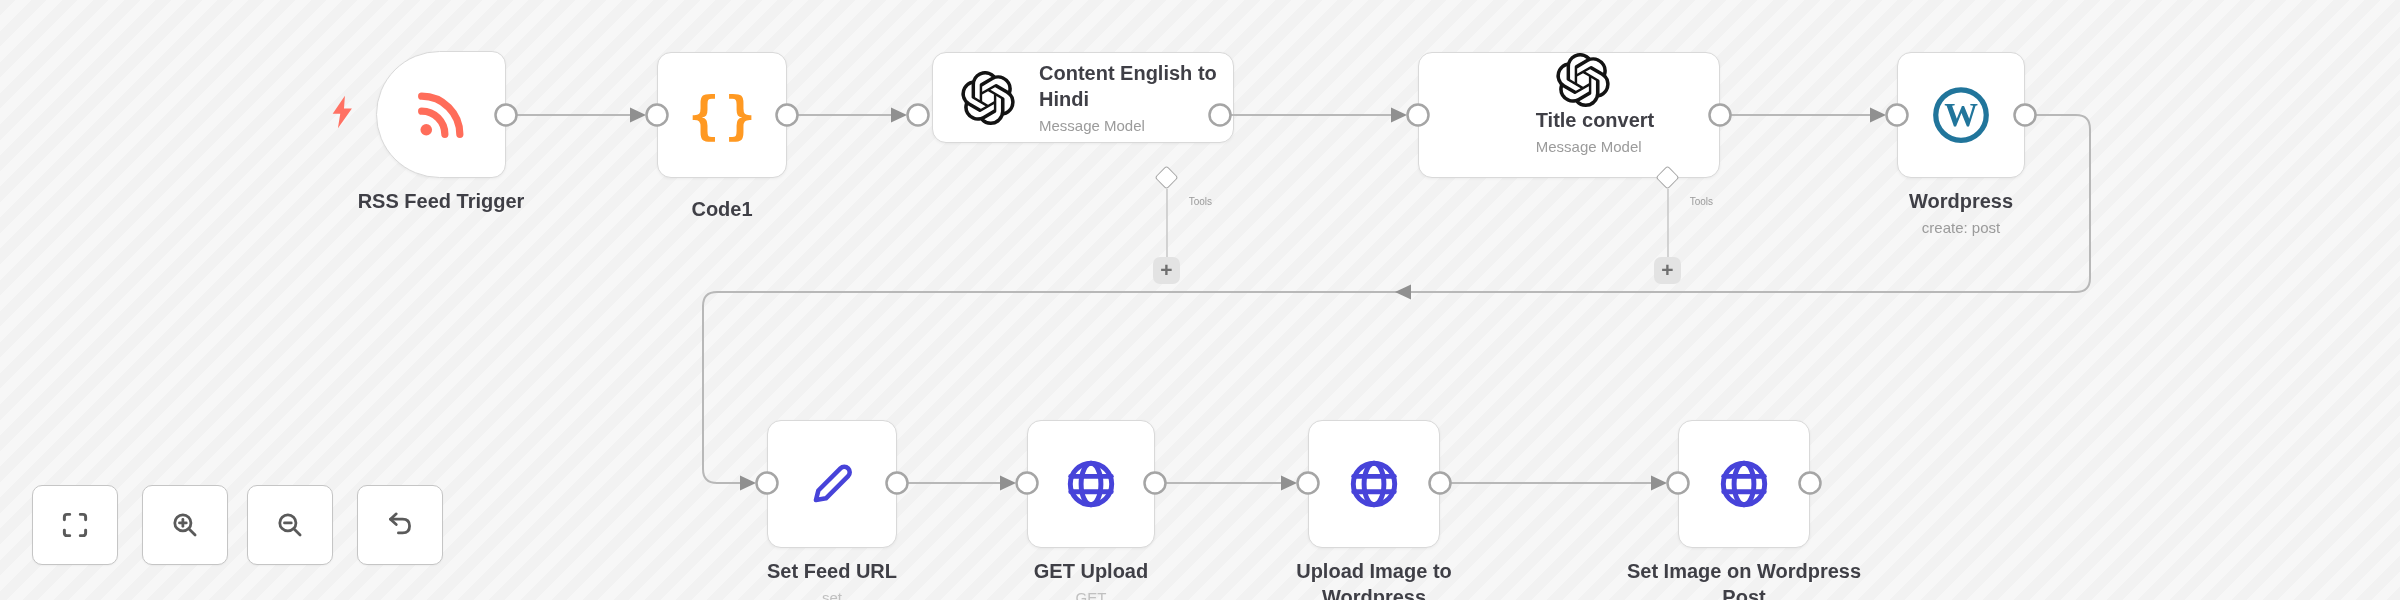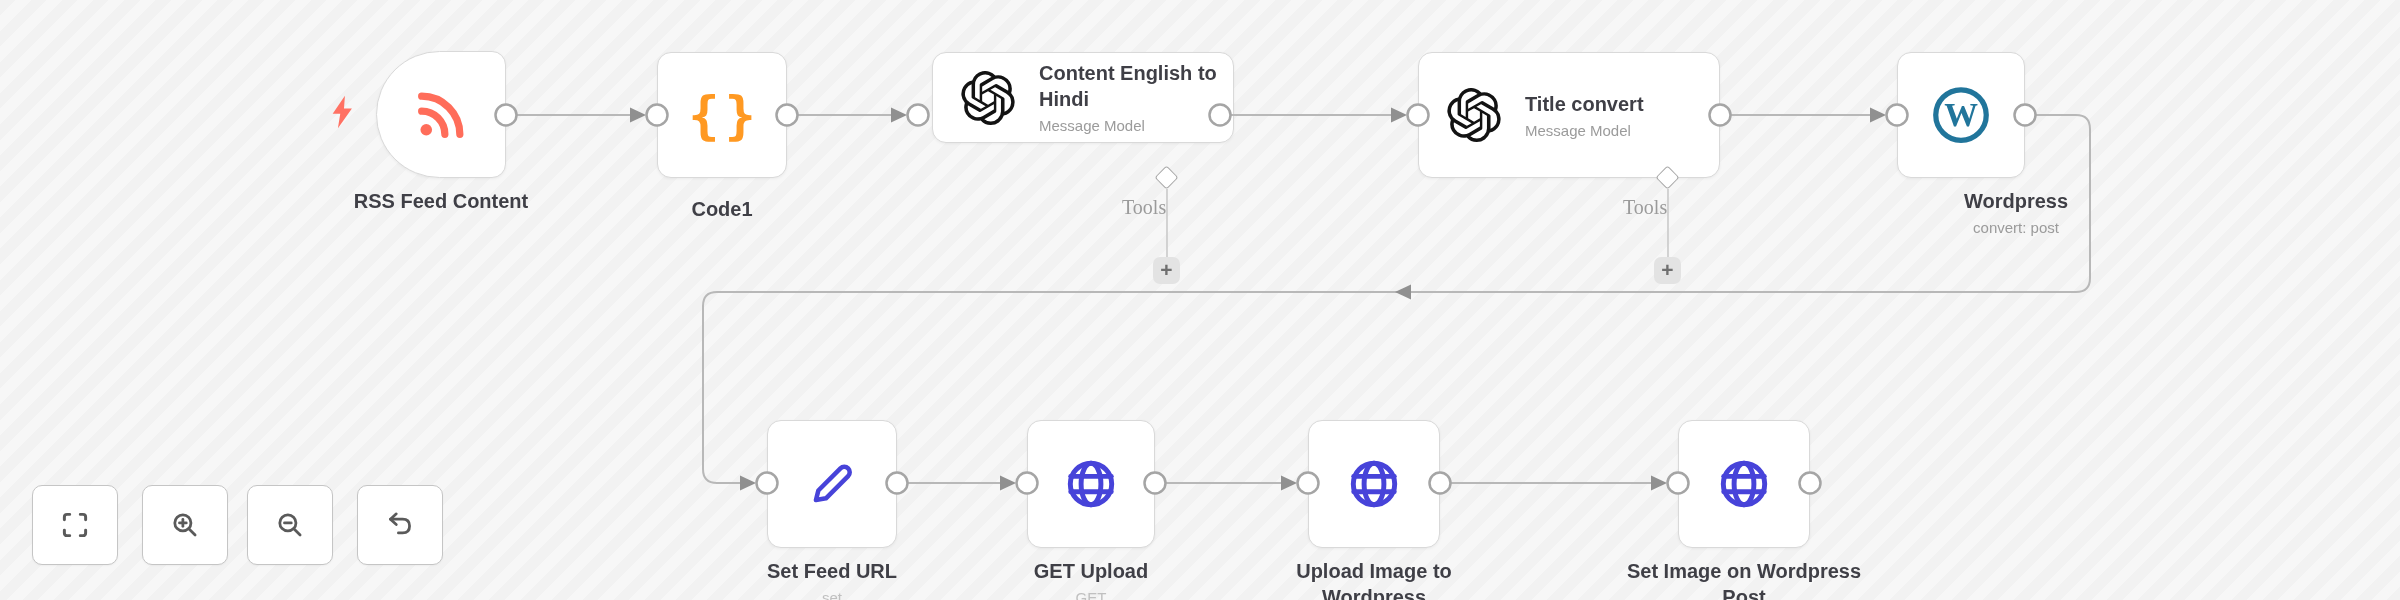--- a/index.html
+++ b/index.html
@@ -56,24 +56,23 @@
     position: absolute;
     width: 17px; height: 17px;
     background: #fff;
     border: 1.8px solid #a8a8a8;
     border-radius: 3px;
     transform: rotate(45deg);
   }
   .tools-label {
     position: absolute;
     width: 90px;
-    text-align: left;
-    font-size: 20px;
+    text-align: right;
+    font-size: 10px;
     color: #9b9b9b;
-    font-family: Liberation Serif, serif;
   }
   .plus-btn {
     position: absolute;
     width: 27px; height: 27px;
     background: #e3e3e3;
     border-radius: 7px;
     color: #6f6f6f;
     font-size: 21px;
     font-weight: 700;
     line-height: 25px;
@@ -118,21 +117,21 @@
 
   <div class="node trigger z1" style="left:376px;top:51px;width:130px;height:127px;">
     <span class="icon">
       <svg width="58" height="58" viewBox="0 0 24 24" fill="none">
         <circle cx="5.9" cy="18.1" r="2.4" fill="#ff6d5a"></circle>
         <path d="M4 10.4 A9.6 9.6 0 0 1 13.6 20" stroke="#ff6d5a" stroke-width="3" stroke-linecap="round"></path>
         <path d="M4 4.2 A15.8 15.8 0 0 1 19.8 20" stroke="#ff6d5a" stroke-width="3" stroke-linecap="round"></path>
       </svg>
     </span>
   </div>
-  <div class="node-label" style="left:331px;top:188px;width:220px;">RSS Feed Content</div>
+  <div class="node-label" style="left:331px;top:188px;width:220px;">RSS Feed Trigger</div>
 
   <div class="node z1" style="left:657px;top:52px;width:130px;height:126px;">
     <span class="icon" style="font-family:'DejaVu Sans Mono',monospace;font-size:52px;font-weight:700;color:#ff9922;letter-spacing:5px;padding-left:5px;">{}</span>
   </div>
   <div class="node-label" style="left:612px;top:196px;width:220px;">Code1</div>
 
   <div class="node wide z1" style="left:932px;top:52px;width:302px;height:91px;">
     <span class="icon">
       <svg width="54" height="54" viewBox="0 0 24 24" fill="#131313">
         <path d="M22.2819 9.8211a5.9847 5.9847 0 0 0-.5157-4.9108 6.0462 6.0462 0 0 0-6.5098-2.9A6.0651 6.0651 0 0 0 4.9807 4.1818a5.9847 5.9847 0 0 0-3.9977 2.9 6.0462 6.0462 0 0 0 .7427 7.0966 5.98 5.98 0 0 0 .511 4.9107 6.051 6.051 0 0 0 6.5146 2.9001A5.9847 5.9847 0 0 0 13.2599 24a6.0557 6.0557 0 0 0 5.7718-4.2058 5.9894 5.9894 0 0 0 3.9977-2.9001 6.0557 6.0557 0 0 0-.7475-7.073zM13.2599 22.4311a4.4755 4.4755 0 0 1-2.8764-1.0408l.1419-.0804 4.7783-2.7582a.7948.7948 0 0 0 .3927-.6813v-6.7369l2.02 1.1686a.071.071 0 0 1 .038.0615v5.5826a4.504 4.504 0 0 1-4.4945 4.4849zm-9.6607-4.1254a4.4708 4.4708 0 0 1-.5346-3.0137l.142.0852 4.783 2.7582a.7712.7712 0 0 0 .7806 0l5.8428-3.3685v2.3324a.0804.0804 0 0 1-.0332.0615L9.74 19.9502a4.4992 4.4992 0 0 1-6.1408-1.6464zM2.3408 7.8956a4.485 4.485 0 0 1 2.3655-1.9728V11.6a.7664.7664 0 0 0 .3879.6765l5.8144 3.3543-2.0201 1.1685a.0757.0757 0 0 1-.071 0l-4.8303-2.7865A4.504 4.504 0 0 1 2.3408 7.8956zm16.5963 3.8558L13.1038 8.364 15.1192 7.2a.0757.0757 0 0 1 .071 0l4.8303 2.7913a4.4944 4.4944 0 0 1-.6765 8.1042v-5.6772a.79.79 0 0 0-.407-.667zm2.0107-3.0231l-.142-.0852-4.7735-2.7818a.7759.7759 0 0 0-.7854 0L9.409 9.2297V6.8974a.0662.0662 0 0 1 .0284-.0615l4.8303-2.7866a4.4992 4.4992 0 0 1 6.6802 4.66zM8.3065 12.863l-2.02-1.1638a.0804.0804 0 0 1-.038-.0567V6.0742a4.4992 4.4992 0 0 1 7.3757-3.4537l-.142.0805L8.704 5.459a.7948.7948 0 0 0-.3927.6813zm1.0976-2.3654l2.602-1.4998 2.6069 1.4998v2.9994l-2.5974 1.4997-2.6067-1.4997Z"></path>
@@ -140,21 +139,21 @@
     </span>
     <span class="node-text">
       <span class="node-title">Content English to Hindi</span>
       <span class="node-subtitle-in">Message Model</span>
     </span>
   </div>
   <div class="diamond z2" style="left:1158px;top:169px;"></div>
   <div class="tools-label" style="left:1122px;top:196px;">Tools</div>
   <div class="plus-btn z2" style="left:1153px;top:257px;">+</div>
 
-  <div class="node wide z1" style="left:1418px;top:52px;width:302px;height:126px;">
+  <div class="node wide z1" style="left:1418px;top:52px;width:302px;height:126px;flex-direction:column;">
     <span class="icon">
       <svg width="54" height="54" viewBox="0 0 24 24" fill="#131313">
         <path d="M22.2819 9.8211a5.9847 5.9847 0 0 0-.5157-4.9108 6.0462 6.0462 0 0 0-6.5098-2.9A6.0651 6.0651 0 0 0 4.9807 4.1818a5.9847 5.9847 0 0 0-3.9977 2.9 6.0462 6.0462 0 0 0 .7427 7.0966 5.98 5.98 0 0 0 .511 4.9107 6.051 6.051 0 0 0 6.5146 2.9001A5.9847 5.9847 0 0 0 13.2599 24a6.0557 6.0557 0 0 0 5.7718-4.2058 5.9894 5.9894 0 0 0 3.9977-2.9001 6.0557 6.0557 0 0 0-.7475-7.073zM13.2599 22.4311a4.4755 4.4755 0 0 1-2.8764-1.0408l.1419-.0804 4.7783-2.7582a.7948.7948 0 0 0 .3927-.6813v-6.7369l2.02 1.1686a.071.071 0 0 1 .038.0615v5.5826a4.504 4.504 0 0 1-4.4945 4.4849zm-9.6607-4.1254a4.4708 4.4708 0 0 1-.5346-3.0137l.142.0852 4.783 2.7582a.7712.7712 0 0 0 .7806 0l5.8428-3.3685v2.3324a.0804.0804 0 0 1-.0332.0615L9.74 19.9502a4.4992 4.4992 0 0 1-6.1408-1.6464zM2.3408 7.8956a4.485 4.485 0 0 1 2.3655-1.9728V11.6a.7664.7664 0 0 0 .3879.6765l5.8144 3.3543-2.0201 1.1685a.0757.0757 0 0 1-.071 0l-4.8303-2.7865A4.504 4.504 0 0 1 2.3408 7.8956zm16.5963 3.8558L13.1038 8.364 15.1192 7.2a.0757.0757 0 0 1 .071 0l4.8303 2.7913a4.4944 4.4944 0 0 1-.6765 8.1042v-5.6772a.79.79 0 0 0-.407-.667zm2.0107-3.0231l-.142-.0852-4.7735-2.7818a.7759.7759 0 0 0-.7854 0L9.409 9.2297V6.8974a.0662.0662 0 0 1 .0284-.0615l4.8303-2.7866a4.4992 4.4992 0 0 1 6.6802 4.66zM8.3065 12.863l-2.02-1.1638a.0804.0804 0 0 1-.038-.0567V6.0742a4.4992 4.4992 0 0 1 7.3757-3.4537l-.142.0805L8.704 5.459a.7948.7948 0 0 0-.3927.6813zm1.0976-2.3654l2.602-1.4998 2.6069 1.4998v2.9994l-2.5974 1.4997-2.6067-1.4997Z"></path>
       </svg>
     </span>
     <span class="node-text">
       <span class="node-title" style="max-width:220px;">Title convert</span>
       <span class="node-subtitle-in">Message Model</span>
     </span>
   </div>
@@ -163,23 +162,23 @@
   <div class="plus-btn z2" style="left:1654px;top:257px;">+</div>
 
   <div class="node z1" style="left:1897px;top:52px;width:128px;height:126px;">
     <span class="icon">
       <svg width="60" height="60" viewBox="0 0 24 24" fill="none">
         <circle cx="12" cy="12" r="10.1" stroke="#21759b" stroke-width="2.1"></circle>
         <text x="12" y="16.4" text-anchor="middle" font-family="Liberation Serif, serif" font-weight="700" font-size="13.5" fill="#21759b">W</text>
       </svg>
     </span>
   </div>
-  <div class="node-label" style="left:1906px;top:188px;width:220px;">
+  <div class="node-label" style="left:1851px;top:188px;width:220px;">
     <span>Wordpress</span>
-    <span class="sub">convert: post</span>
+    <span class="sub">create: post</span>
   </div>
 
   <div class="node z1" style="left:767px;top:420px;width:130px;height:128px;">
     <span class="icon">
       <svg width="52" height="52" viewBox="0 0 24 24" fill="none">
         <path d="M4.6 19.4 L5.7 15 L15.9 4.8 a2.5 2.5 0 0 1 3.54 3.54 L9.2 18.6 L4.6 19.4 Z" stroke="#4743d9" stroke-width="2.1" stroke-linejoin="round" stroke-linecap="round"></path>
       </svg>
     </span>
   </div>
   <div class="node-label" style="left:722px;top:558px;width:220px;">

